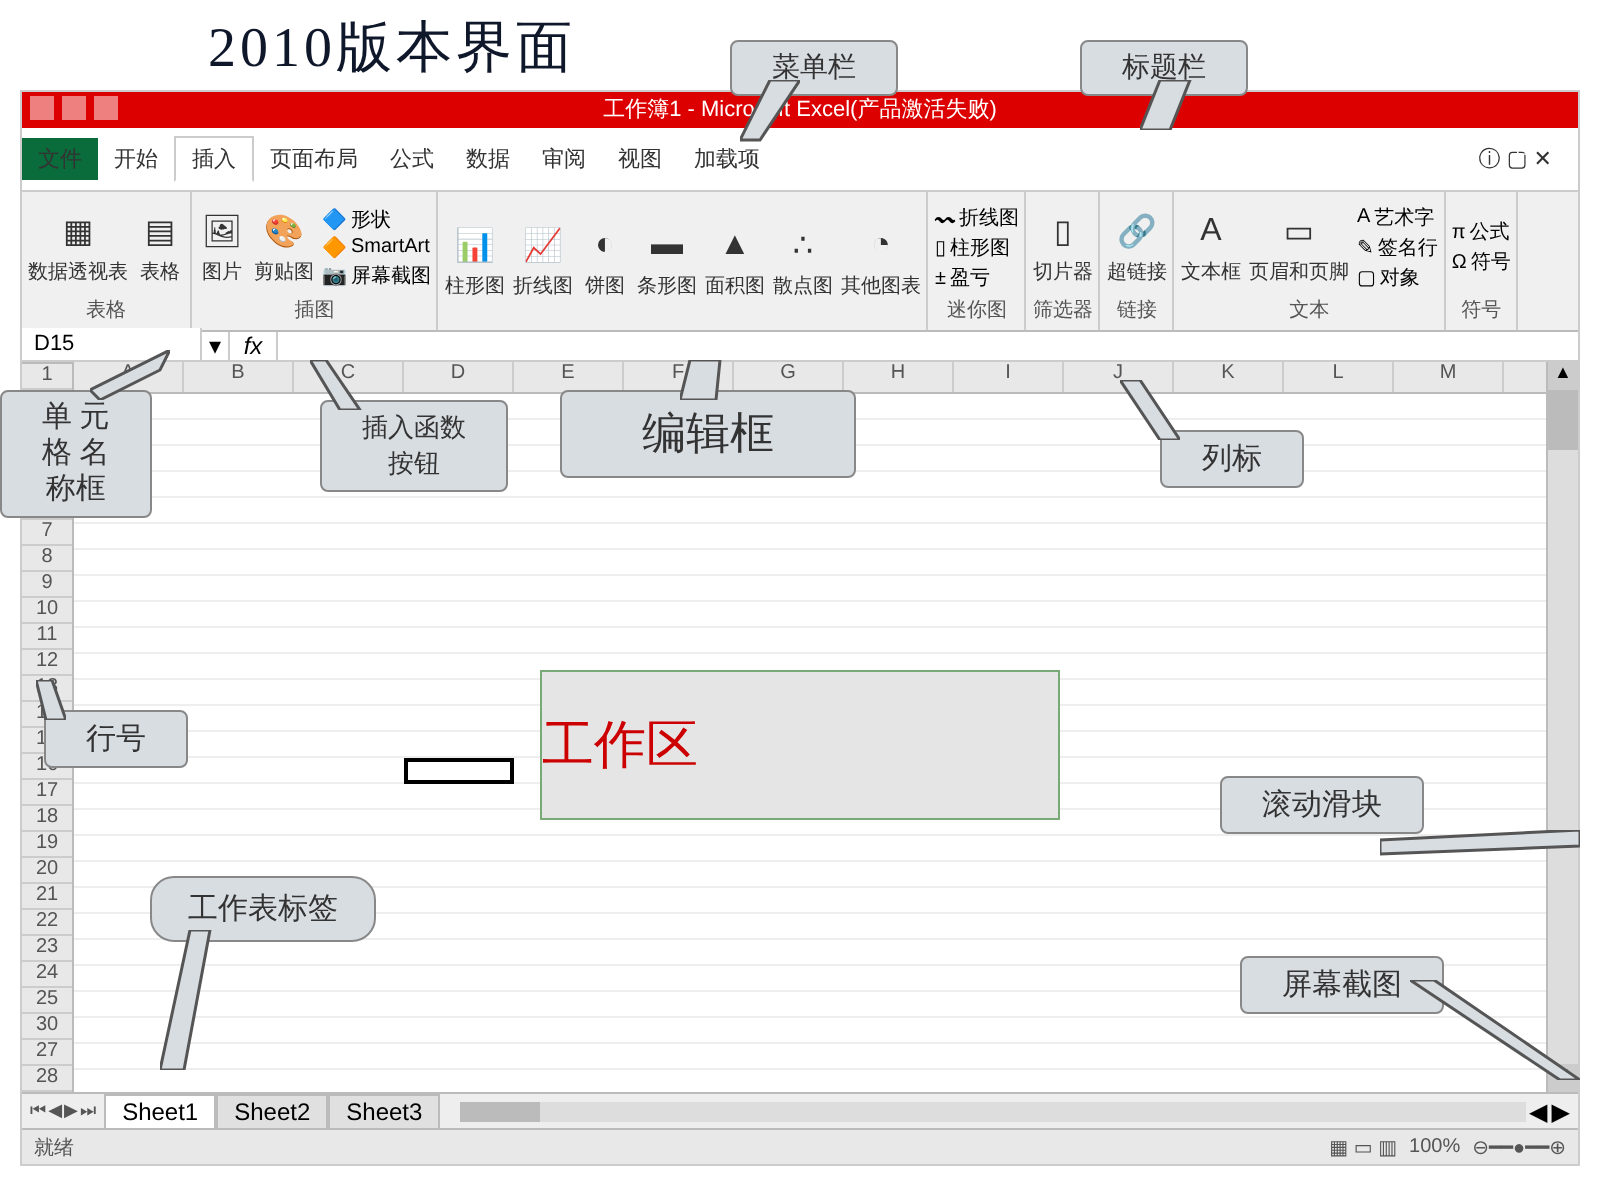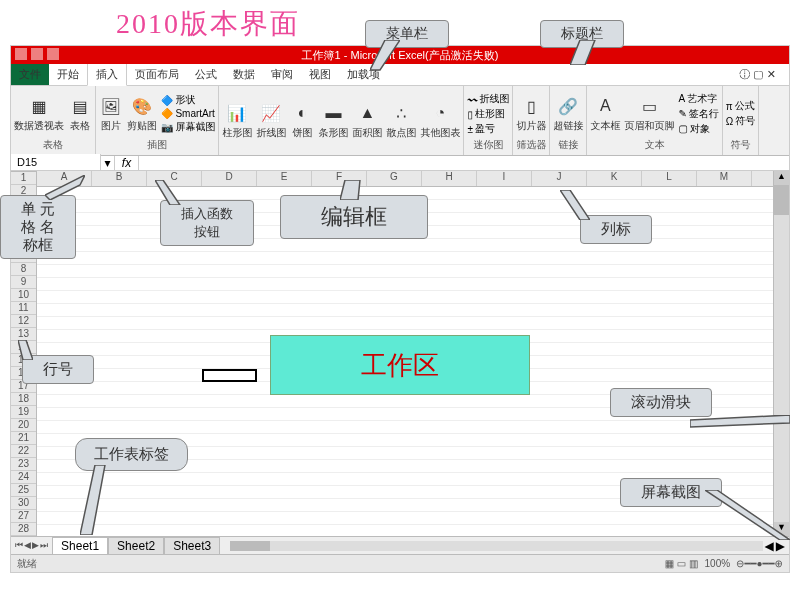--- a/index.html
+++ b/index.html
@@ -1,27 +1,27 @@
 <!DOCTYPE html>
 <html><head>
 <meta charset="utf-8">
 <style>
 * { margin: 0; padding: 0; box-sizing: border-box; }
 body { font-family: "Microsoft YaHei", SimSun, Arial, sans-serif; font-size: 12px; background: #fff; width: 800px; height: 600px; position: relative; overflow: hidden; }
 
-.page-title { position: absolute; top: 5px; left: 116px; font-size: 28px; color: #ec4899; font-family: SimSun, serif; letter-spacing: 2px; }
+.page-title { position: absolute; top: 5px; left: 104px; font-size: 28px; color: #0f172a; font-family: SimSun, serif; letter-spacing: 2px; }
 
 .app-window { position: absolute; top: 45px; left: 10px; width: 780px; border: 1px solid #ccc; }
 
 .title-bar { background: #d00; color: #fff; height: 18px; line-height: 18px; text-align: center; font-size: 11px; position: relative; }
 .title-bar .qat { position: absolute; left: 4px; display: flex; gap: 4px; }
 .title-bar .qat span { width: 12px; height: 12px; display: inline-block; background: rgba(255,255,255,.5); margin-top: 2px; }
 .title-bar .win-controls { position: absolute; right: 4px; display: flex; gap: 8px; }
 
-.menu-tabs { background: #fff; display: flex; border-bottom: 1px solid #ccc; height: 22px; align-items: center; }
+.menu-tabs { background: #fff; display: flex; border-bottom: 1px solid #ccc; height: 32px; align-items: center; }
 .file-tab { background: #0a6b3b; color: #fff; padding: 3px 10px; font-size: 11px; }
 .menu-tabs span { padding: 3px 8px; font-size: 11px; color: #333; cursor: pointer; }
 .menu-tabs span.active { border: 1px solid #ccc; border-bottom: 1px solid #fff; }
 .menu-tabs .help { margin-left: auto; margin-right: 5px; }
 
 .ribbon { background: #f0f0f0; display: flex; height: 70px; border-bottom: 1px solid #bbb; }
 .ribbon-group { border-right: 1px solid #ccc; padding: 3px; display: flex; flex-direction: column; justify-content: space-between; }
 .ribbon-group .icons { display: flex; gap: 4px; flex: 1; align-items: center; }
 .ribbon-group .group-label { font-size: 10px; color: #555; text-align: center; }
 .ribbon-icon { display: flex; flex-direction: column; align-items: center; gap: 1px; font-size: 10px; color: #333; }
@@ -64,21 +64,21 @@
 
 
 .callout { position: absolute; background: #d8dde2; border: 1px solid #888; border-radius: 4px; padding: 4px 20px; font-size: 14px; color: #333; text-align: center; font-family: SimSun; }
 .callout#c-menu { top: 20px; left: 365px; }
 .callout#c-title { top: 20px; left: 540px; }
 .callout#c-namebox { top: 195px; left: 0px; font-size: 15px; line-height: 1.2; }
 .callout#c-fx { top: 200px; left: 160px; font-size: 13px; }
 .callout#c-edit { top: 195px; left: 280px; font-size: 22px; padding: 6px 40px; }
 .callout#c-col { top: 215px; left: 580px; font-size: 15px; }
 .callout#c-row { top: 355px; left: 22px; font-size: 15px; }
-.workarea-box { position: absolute; top: 335px; left: 270px; width: 260px; height: 60px; background: #5eead4; border: 1px solid #7a7; display:flex; align-items:center; justify-content:center; font-size: 26px; color: #c00; font-family: SimSun; }
+.workarea-box { position: absolute; top: 335px; left: 270px; width: 260px; height: 75px; background: #e5e5e5; border: 1px solid #7a7; display:flex; align-items:center; font-size: 26px; color: #c00; font-family: SimSun; }
 .callout#c-scroll-thumb { top: 388px; left: 610px; font-size: 15px; }
 .callout#c-sheet-tab { top: 438px; left: 75px; font-size: 15px; padding: 6px 18px; border-radius: 12px; }
 .callout#c-scroll-btn { top: 478px; left: 620px; font-size: 15px; }
 
 .pointer-line { position:absolute; stroke:#555; stroke-width:1.5; fill:#d8dde2; }
 </style>
 </head>
 <body>
 
 <div class="page-title">2010版本界面</div>

